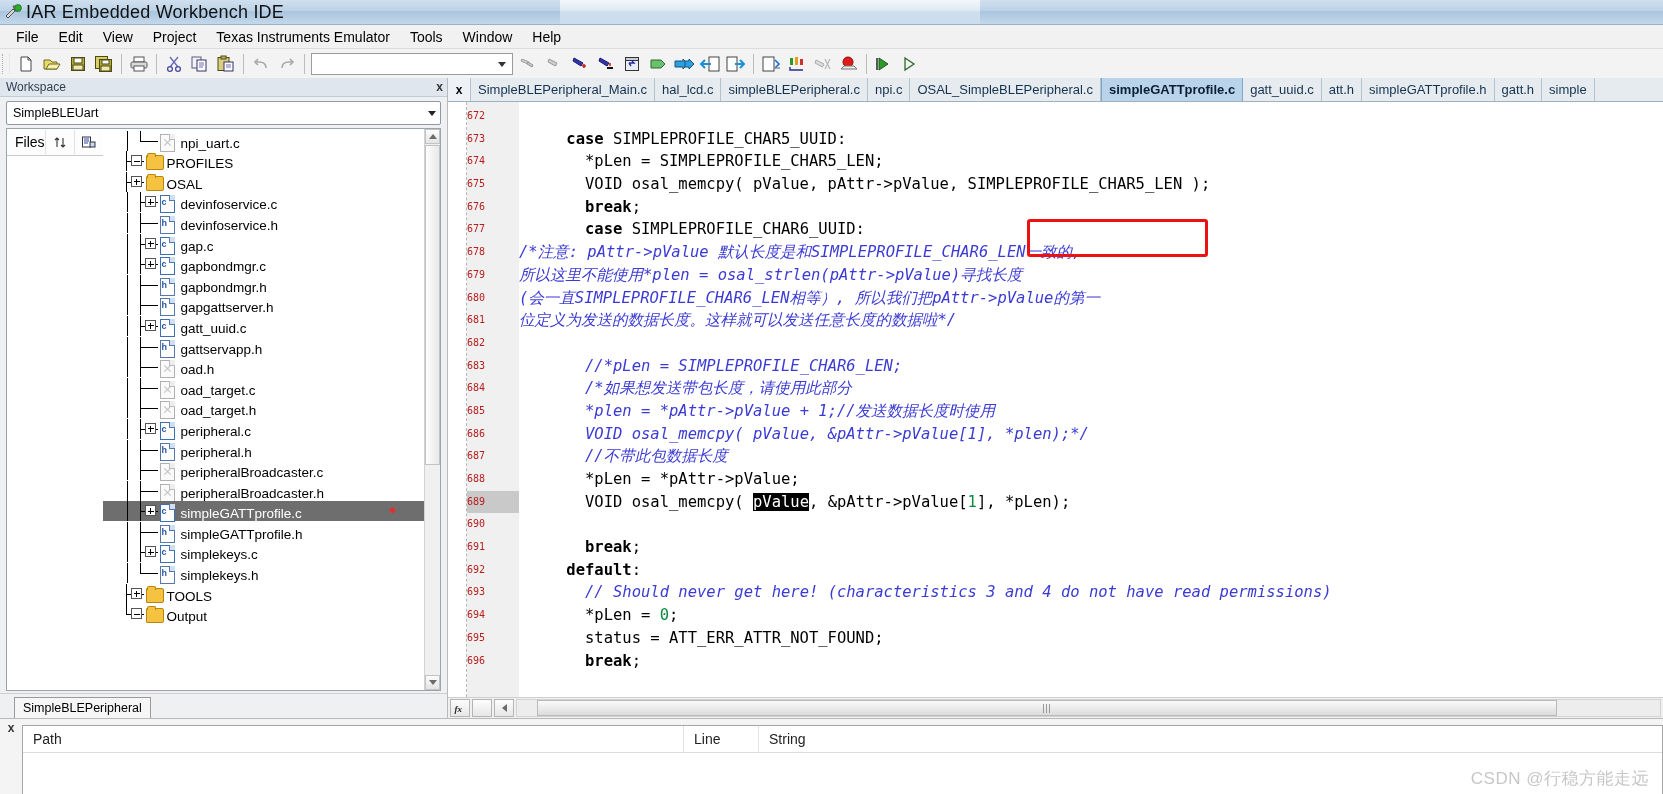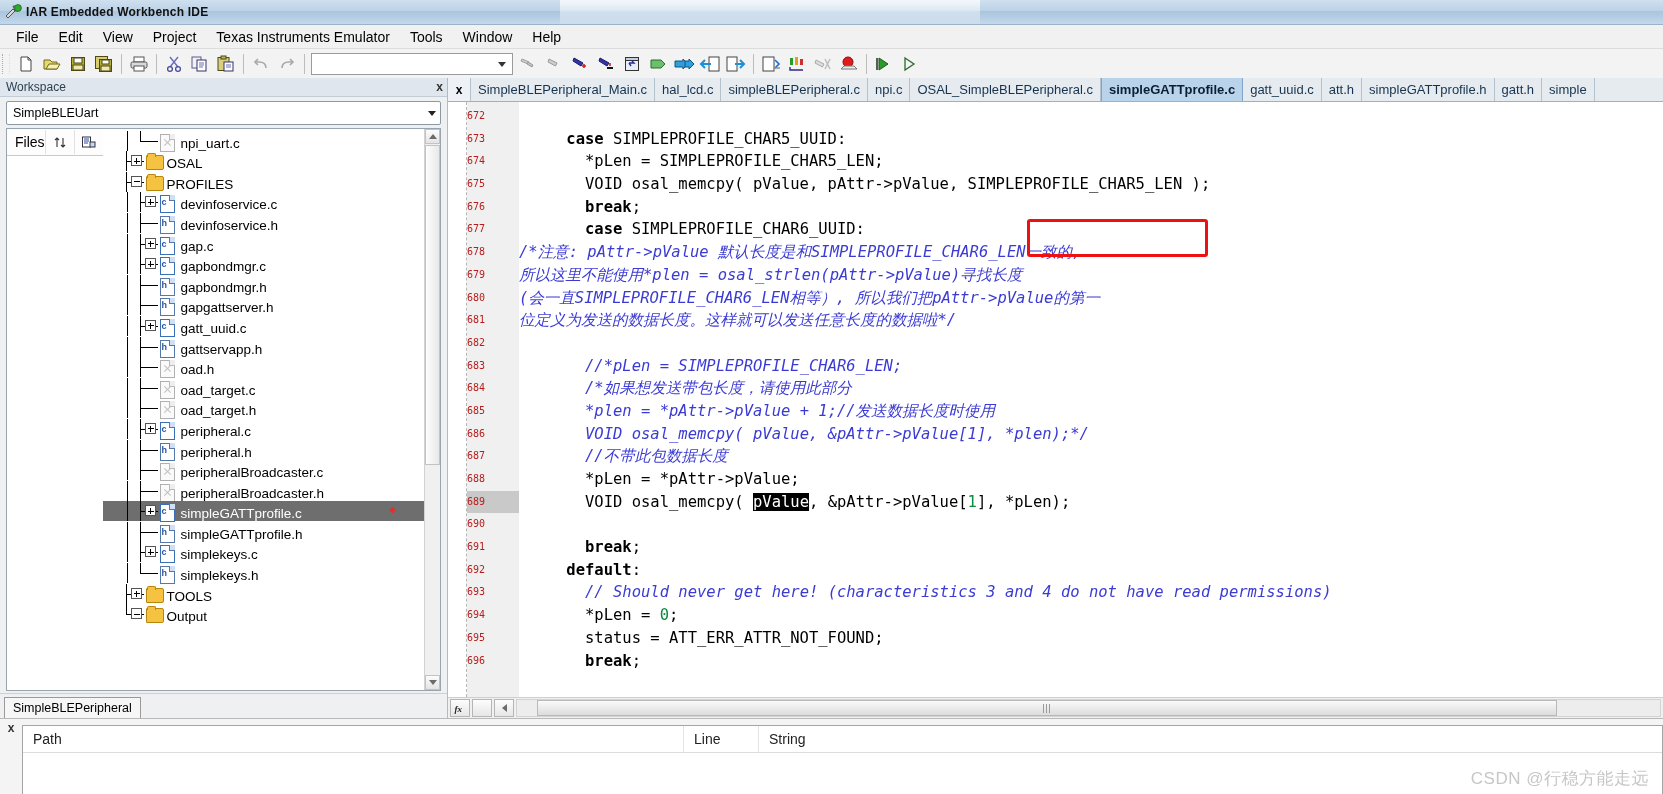--- a/index.html
+++ b/index.html
@@ -24,21 +24,21 @@
   }
   .titlebar .glass{
     position:absolute;left:560px;top:0;width:420px;height:24px;
     background:linear-gradient(to bottom,rgba(255,255,255,.75),rgba(255,255,255,.15));
     pointer-events:none;
   }
   .title-icon{
     width:18px;height:18px;margin-right:4px;position:relative;flex:0 0 auto;
   }
   .title-text{
-    font-size:12px;font-weight:bold;color:#111;letter-spacing:.2px;
+    font-size:18px;font-weight:normal;color:#111;letter-spacing:.2px;
     white-space:nowrap;
   }
 
   
   .menubar{
     height:23px;background:#f1f1f1;
     display:flex;align-items:center;
     border-bottom:1px solid #dcdcdc;
     padding-left:6px;
   }
@@ -170,21 +170,21 @@
   .vsb .thumb{
     position:absolute;left:0;right:0;background:linear-gradient(to right,#fdfdfd,#e8e8e8);
     border:1px solid #c3c3c3;box-sizing:border-box;
   }
   .tri{width:0;height:0;}
   .tri.up{border-left:4px solid transparent;border-right:4px solid transparent;border-bottom:5px solid #6b6b6b;}
   .tri.down{border-left:4px solid transparent;border-right:4px solid transparent;border-top:5px solid #6b6b6b;}
   .tri.left{border-top:4px solid transparent;border-bottom:4px solid transparent;border-right:5px solid #6b6b6b;}
 
   .ws-tabs{
-    height:24px;flex:0 0 auto;display:flex;align-items:flex-end;padding-left:4px;
+    height:24px;flex:0 0 auto;display:flex;align-items:flex-end;padding-left:14px;
     border-top:1px solid #cfcfcf;background:#eff0f1;
   }
   .ws-tab{
     height:20px;background:#f6f6f6;border:1px solid #9a9a9a;border-bottom:none;
     display:flex;align-items:center;padding:0 8px;font-size:12.5px;
   }
 
   
   .editor{
     flex:1 1 auto;display:flex;flex-direction:column;background:#fff;min-width:0;
@@ -534,37 +534,37 @@
                     <div class="xmark"></div>
                     <div class="corner"></div>
                   </div>
                 </div>
                 <span class="fname">npi_uart.c</span>
               </div>
               <div class="trow">
                 <div class="elbow">
                   <div class="h"></div>
                   <div class="vfull"></div>
+                  <div class="pm"></div>
+                </div>
+                <div class="ficon">
+                  <div class="folder"></div>
+                </div>
+                <span class="fname">PROFILES</span>
+              </div>
+              <div class="trow">
+                <div class="elbow">
+                  <div class="h"></div>
+                  <div class="vfull"></div>
                   <div class="pm plus"></div>
                 </div>
                 <div class="ficon">
                   <div class="folder"></div>
                 </div>
                 <span class="fname">OSAL</span>
-              </div>
-              <div class="trow">
-                <div class="elbow">
-                  <div class="h"></div>
-                  <div class="vfull"></div>
-                  <div class="pm"></div>
-                </div>
-                <div class="ficon">
-                  <div class="folder"></div>
-                </div>
-                <span class="fname">PROFILES</span>
               </div>
               <div class="trow">
                 <div class="guide v"></div>
                 <div class="elbow">
                   <div class="h"></div>
                   <div class="vfull"></div>
                   <div class="pm plus"></div>
                 </div>
                 <div class="ficon">
                   <div class="fdoc c">

